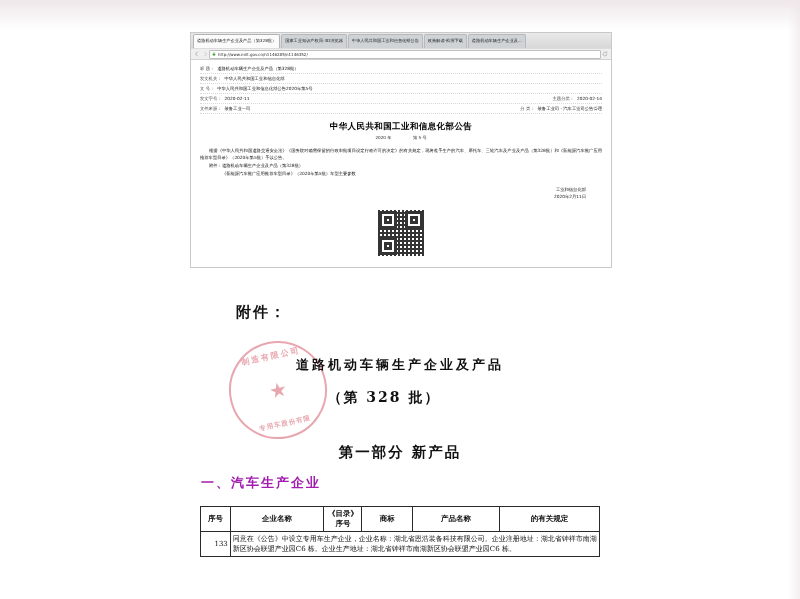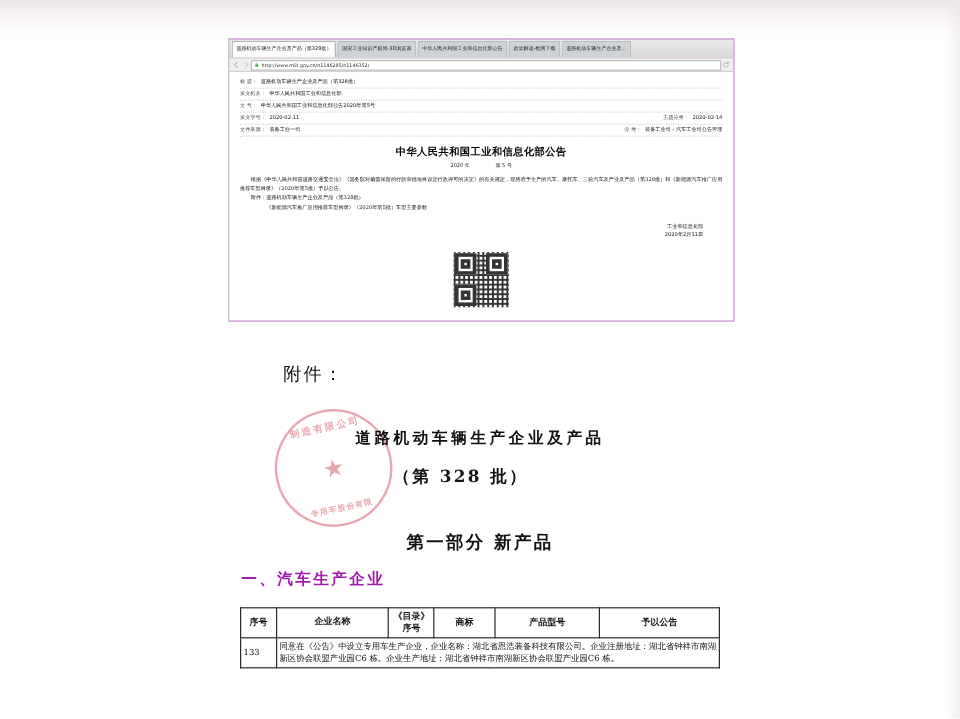--- a/index.html
+++ b/index.html
@@ -187,21 +187,21 @@
   .qr::after { right: 1px; top: 1px; }
   .qr .qr3 { left: 1px; bottom: 1px; }
 
   
   .attach-label {
     position: absolute;
     left: 212px;
     top: 303px;
     font-family: "DejaVu Serif", serif;
     font-size: 15px;
-    font-weight: normal;
+    font-weight: bold;
     color: #111;
     letter-spacing: 2px;
     padding-left: 24px;
   }
 
   .main-title {
     position: absolute;
     left: 0;
     top: 356px;
     width: 800px;
@@ -294,21 +294,21 @@
     font-size: 7px;
     color: #111;
     padding: 2px 2px;
     line-height: 10px;
   }
   table.prod th {
     text-align: center;
     font-weight: bold;
     font-size: 7.5px;
   }
-  .col-no { width: 24px; text-align: left; }
+  .col-no { width: 24px; text-align: right; }
   .col-name { width: 86px; font-family: Liberation Mono, monospace; }
   .col-idx { width: 32px; }
   .col-brand { width: 44px; }
   .col-prod { width: 80px; }
   .col-model { width: 92px; }
   td.detail {
     font-size: 6.6px;
     line-height: 10px;
     text-align: left;
   }
@@ -431,22 +431,22 @@
 <div class="part-title">第一部分  新产品</div>
 <div class="section-title">一、汽车生产企业</div>
 
 <table class="prod">
   <thead>
     <tr>
       <th class="col-no">序号</th>
       <th class="col-name">企业名称</th>
       <th class="col-idx">《目录》序号</th>
       <th class="col-brand">商标</th>
-      <th class="col-prod">产品型号</th>
-      <th class="col-model">予以公告</th>
+      <th class="col-prod">产品名称</th>
+      <th class="col-model">的有关规定</th>
     </tr>
   </thead>
   <tbody>
     <tr>
       <td class="col-no">133</td>
       <td class="detail" colspan="5">同意在《公告》中设立专用车生产企业，企业名称：湖北省恩浩装备科技有限公司。企业注册地址：湖北省钟祥市南湖新区协会联盟产业园C6 栋。企业生产地址：湖北省钟祥市南湖新区协会联盟产业园C6 栋。</td>
     </tr>
   </tbody>
 </table>
 

